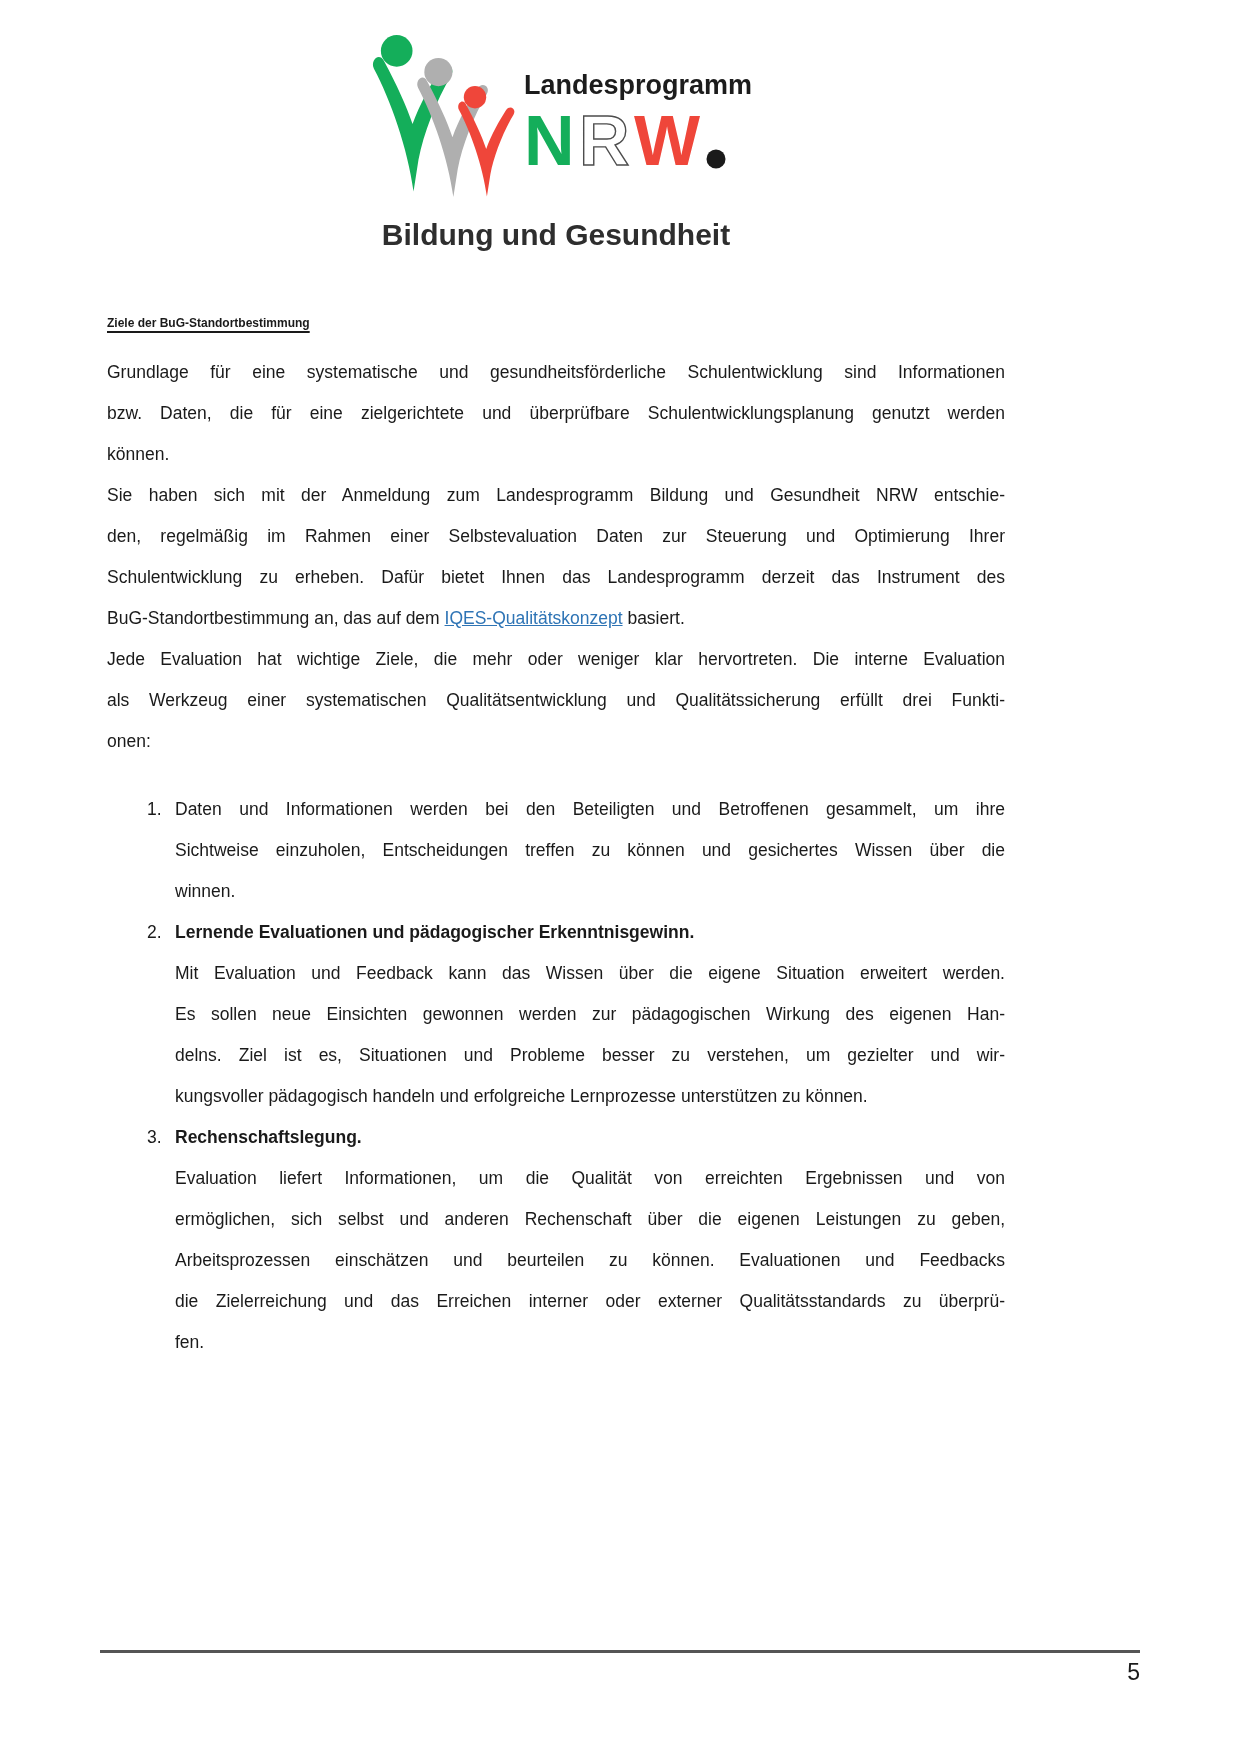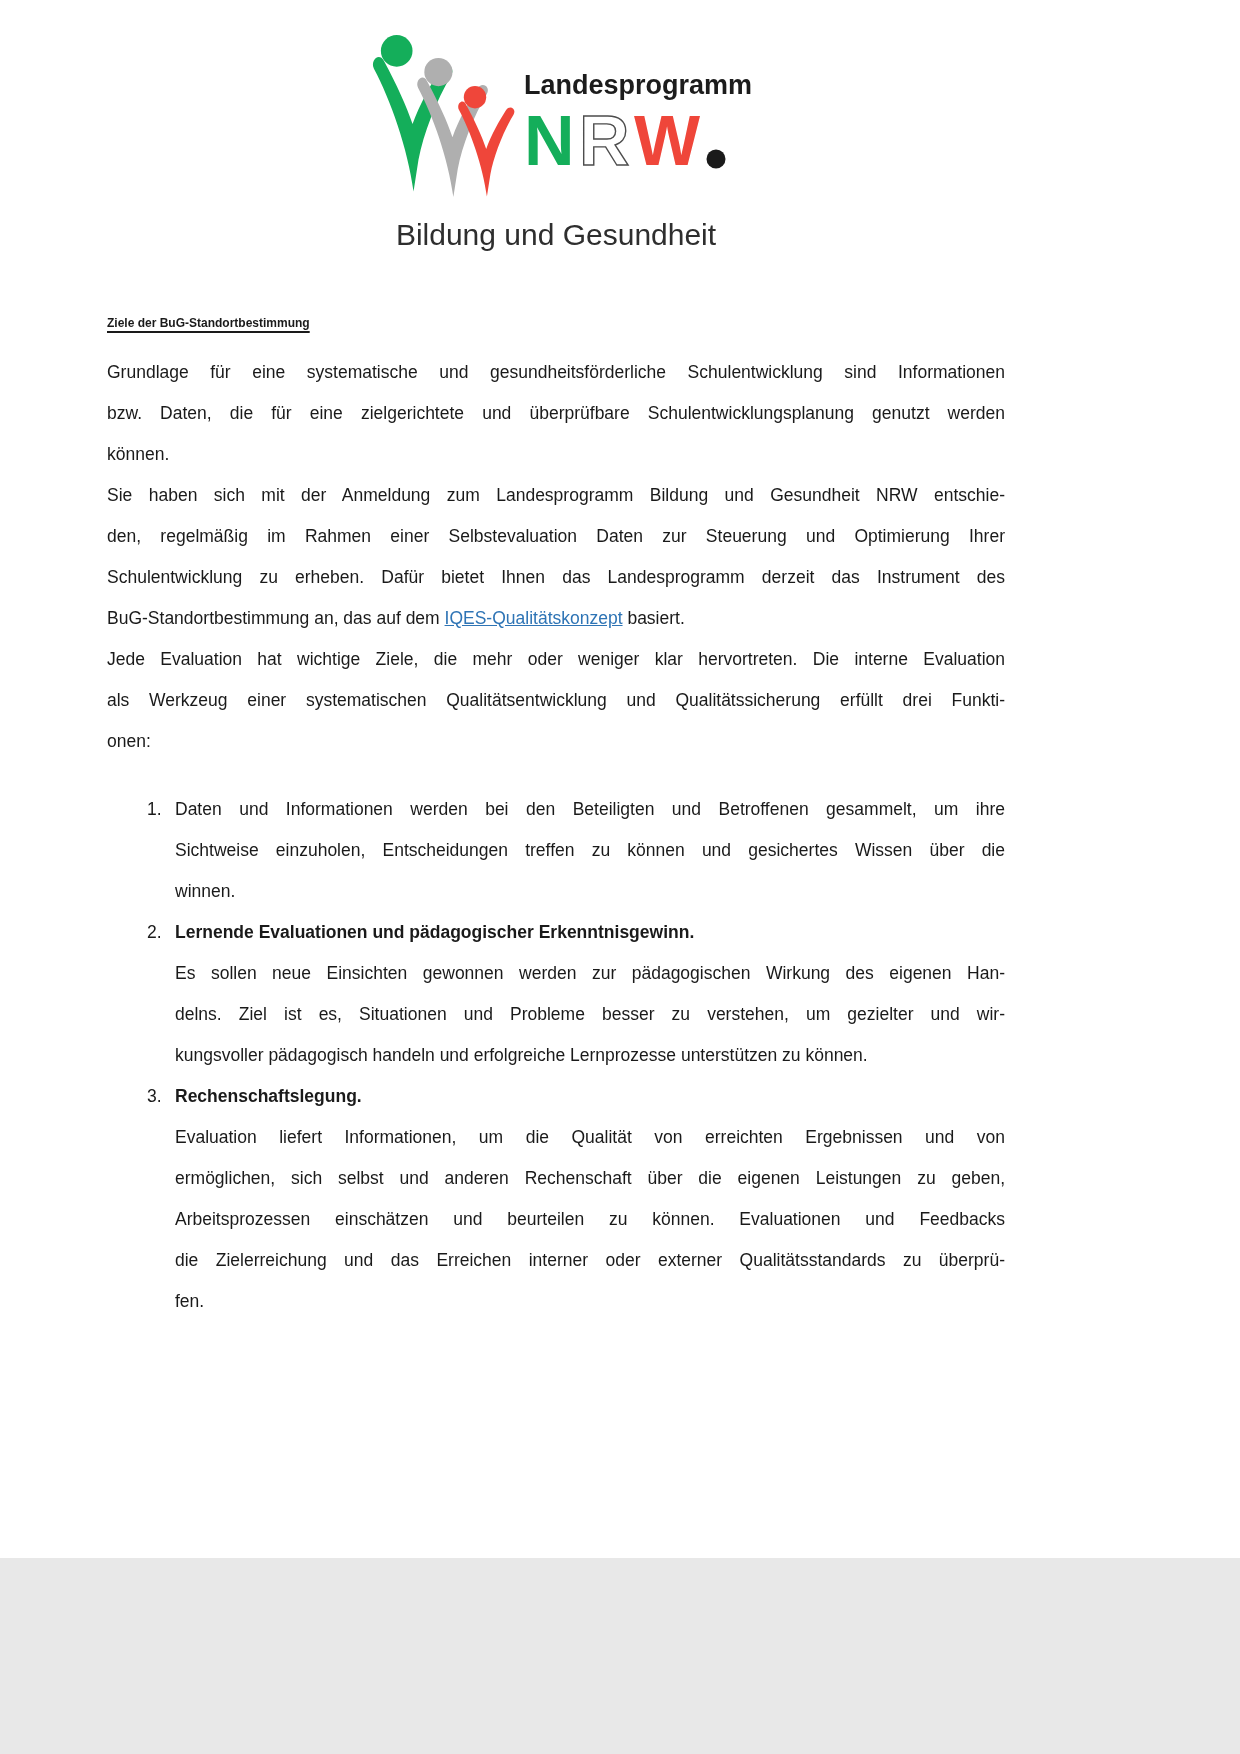--- a/index.html
+++ b/index.html
@@ -1,19 +1,19 @@
 <!DOCTYPE html>
 <html style="--green: #14AE5A; --gray: #AFAFAF; --red: #EF463A; --link: #2E74B5; --ink: #1A1A1A; --rule: #555555; --r_outline: #4D4D4D; --dot: #1A1A1A;"><head>
 <meta charset="utf-8">
 <style>
   * { margin:0; padding:0; box-sizing:border-box; }
   html,body { background:#e8e8e8; }
   .page {
     position:relative;
-    width:1240px; height:1558px;
+    width:1240px; height:1754px;
     margin:0 auto;
     background:#ffffff;
     font-family:"Liberation Sans","DejaVu Sans",sans-serif;
     color:var(--ink,#1a1a1a);
     overflow:hidden;
   }
 
   
   .logo { margin-left:366px; margin-top:34px; width:380px; }
   .logo-row { display:flex; align-items:flex-start; }
@@ -27,21 +27,21 @@
     letter-spacing:0px; white-space:nowrap;
   }
   .nrw-svg { width:212px; height:76px; display:block; margin-top:2px; }
   .nrw-svg text { font-family:"Liberation Sans","DejaVu Sans",sans-serif; font-weight:bold; font-size:70px; }
   .nrw-n { fill:var(--green,#14AE5A); }
   .nrw-r { fill:#ffffff; stroke:var(--r_outline,#4d4d4d); stroke-width:1.4px; }
   .nrw-w { fill:var(--red,#EF463A); }
   .nrw-dot { fill:var(--dot,#1a1a1a); }
   .logo-subtitle {
     margin-top:4px; text-align:center;
-    font-size:30px; font-weight:normal; color:#2e2e2e;
+    font-size:30px; font-weight:bold; color:#2e2e2e;
     white-space:nowrap;
   }
 
   
   .doc { margin:56px 235px 0 107px; font-size:17.5px; }
   .heading {
     font-size:12px; font-weight:bold;
     text-decoration:underline;
     text-decoration-thickness:2px;
     text-underline-offset:4px;
@@ -130,20 +130,21 @@
       <div class="li">
         <span class="num">1.</span>
         <div class="line j">Daten und Informationen werden bei den Beteiligten und Betroffenen gesammelt, um ihre</div>
         <div class="line j">Sichtweise einzuholen, Entscheidungen treffen zu können und gesichertes Wissen über die</div>
         <div class="line">winnen.</div>
       </div>
 
       <div class="li">
         <span class="num">2.</span>
         <div class="line li-title"><span>Lernende Evaluationen und pädagogischer Erkenntnisgewinn</span><span class="it"></span><span>.</span></div>
+        <div class="line j">Mit Evaluation und Feedback kann das Wissen über die eigene Situation erweitert werden.</div>
         <div class="line j">Es sollen neue Einsichten gewonnen werden zur pädagogischen Wirkung des eigenen Han-</div>
         <div class="line j">delns. Ziel ist es, Situationen und Probleme besser zu verstehen, um gezielter und wir-</div>
         <div class="line">kungsvoller pädagogisch handeln und erfolgreiche Lernprozesse unterstützen zu können.</div>
       </div>
 
       <div class="li">
         <span class="num">3.</span>
         <div class="line li-title"><span>Rechenschaftslegung.</span><span class="it"></span><span></span></div>
         <div class="line j">Evaluation liefert Informationen, um die Qualität von erreichten Ergebnissen und von</div>
         <div class="line j">ermöglichen, sich selbst und anderen Rechenschaft über die eigenen Leistungen zu geben,</div>

